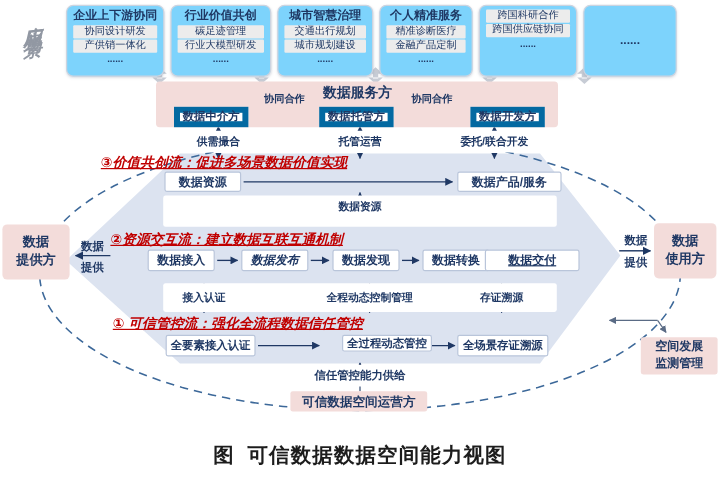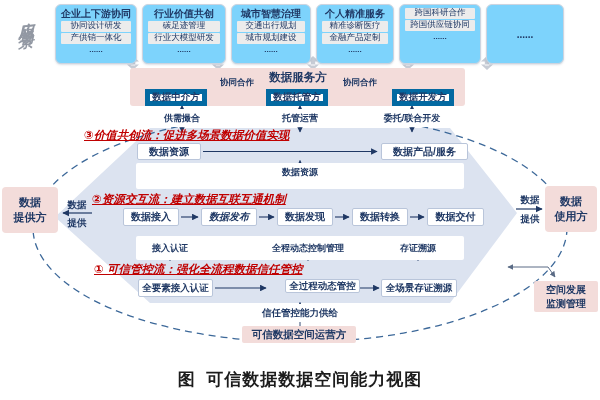--- a/index.html
+++ b/index.html
@@ -172,21 +172,21 @@
 <div class="abs node" style="left:381px;top:143px;width:87px;height:17px;">数据产品/服务</div>
 
 <div class="abs strip" style="left:136px;top:163px;width:328px;height:26px;"></div>
 <div class="abs strip-lab" style="left:270px;top:166px;width:60px;">数据资源</div>
 
 <div class="abs ftitle" style="left:92px;top:192px;">②资源交互流：建立数据互联互通机制</div>
 <div class="abs node" style="left:123px;top:208px;width:56px;height:18px;">数据接入</div>
 <div class="abs node" style="left:201px;top:208px;width:56px;height:18px;font-style:italic;">数据发布</div>
 <div class="abs node" style="left:277px;top:208px;width:56px;height:18px;">数据发现</div>
 <div class="abs node" style="left:352px;top:208px;width:56px;height:18px;">数据转换</div>
-<div class="abs node" style="left:427px;top:208px;width:57px;height:18px;">数据交付</div>
+<div class="abs node" style="left:404px;top:208px;width:79px;height:18px;text-decoration:underline;">数据交付</div>
 
 <div class="abs strip" style="left:136px;top:236px;width:328px;height:24px;"></div>
 <div class="abs strip-lab" style="left:140px;top:242px;width:60px;">接入认证</div>
 <div class="abs strip-lab" style="left:266px;top:242px;width:84px;">全程动态控制管理</div>
 <div class="abs strip-lab" style="left:388px;top:242px;width:60px;">存证溯源</div>
 
 <div class="abs ftitle" style="left:94px;top:262px;">① 可信管控流：强化全流程数据信任管控</div>
 <div class="abs node" style="left:138px;top:279px;width:75px;height:18px;font-size:9.5px;">全要素接入认证</div>
 <div class="abs node" style="left:285px;top:279px;width:75px;height:14px;font-size:9.5px;text-align:center;">全过程动态管控</div>
 <div class="abs node" style="left:381px;top:279px;width:76px;height:18px;font-size:9.5px;">全场景存证溯源</div>

